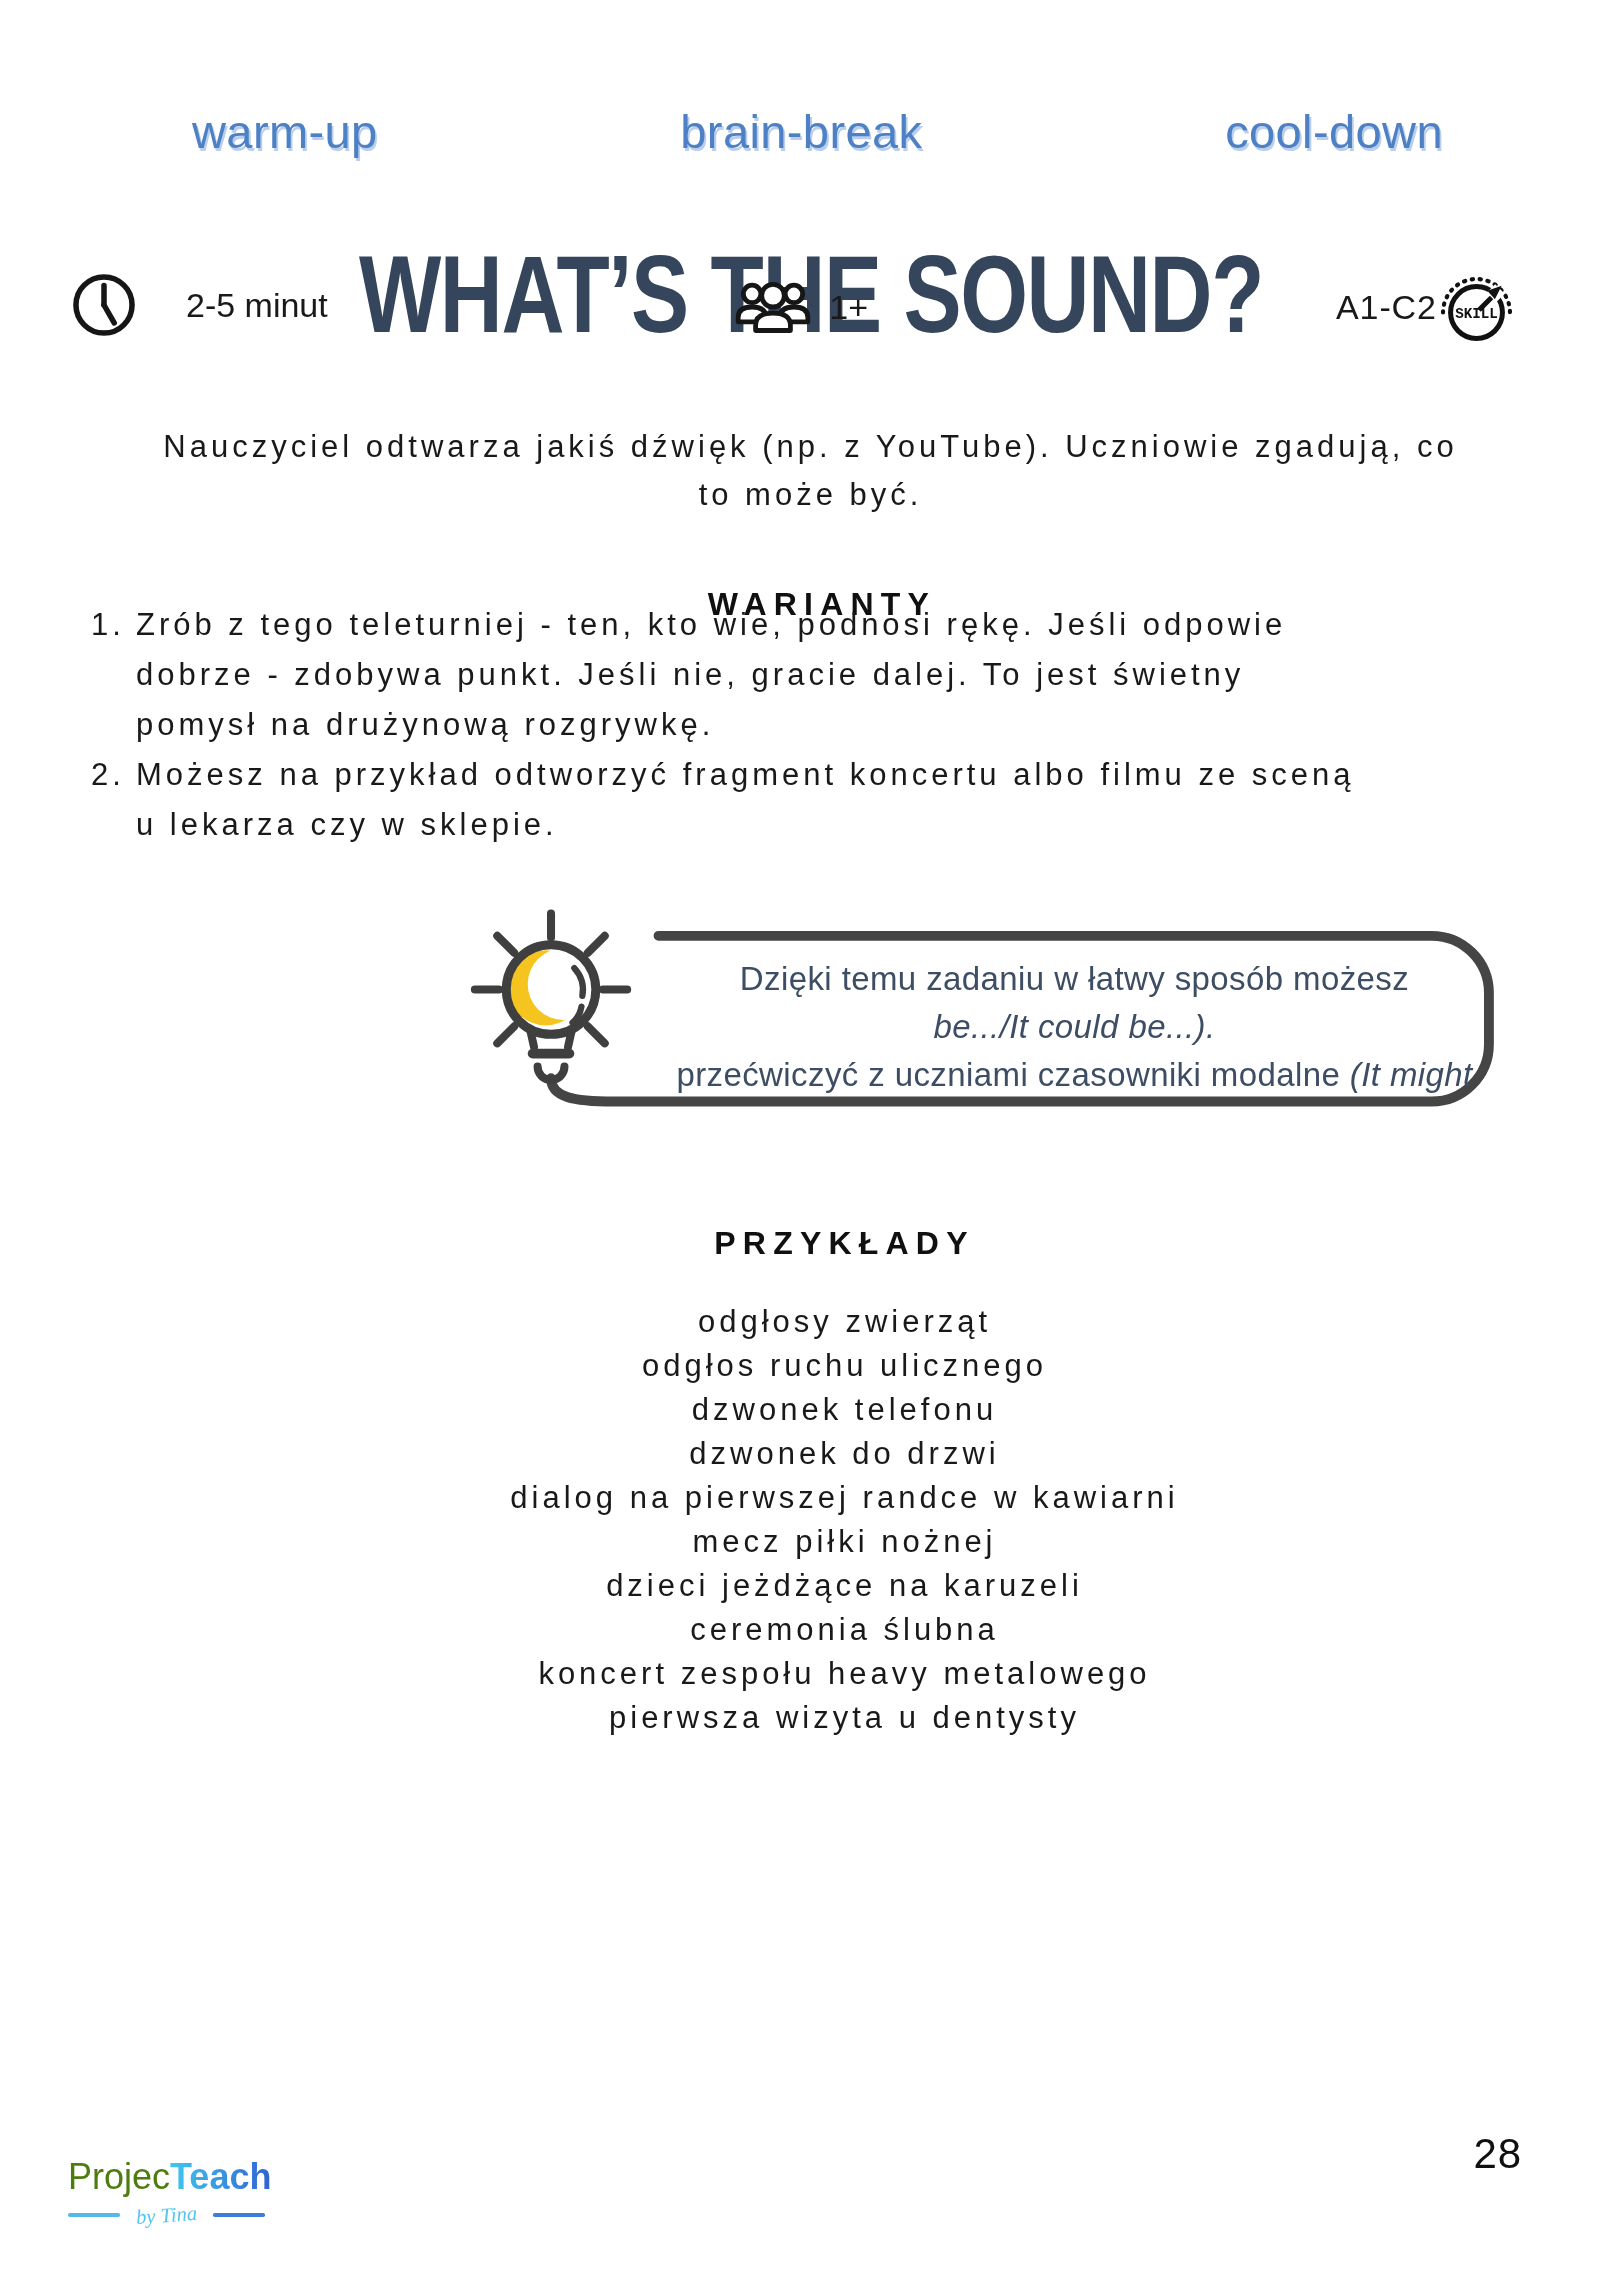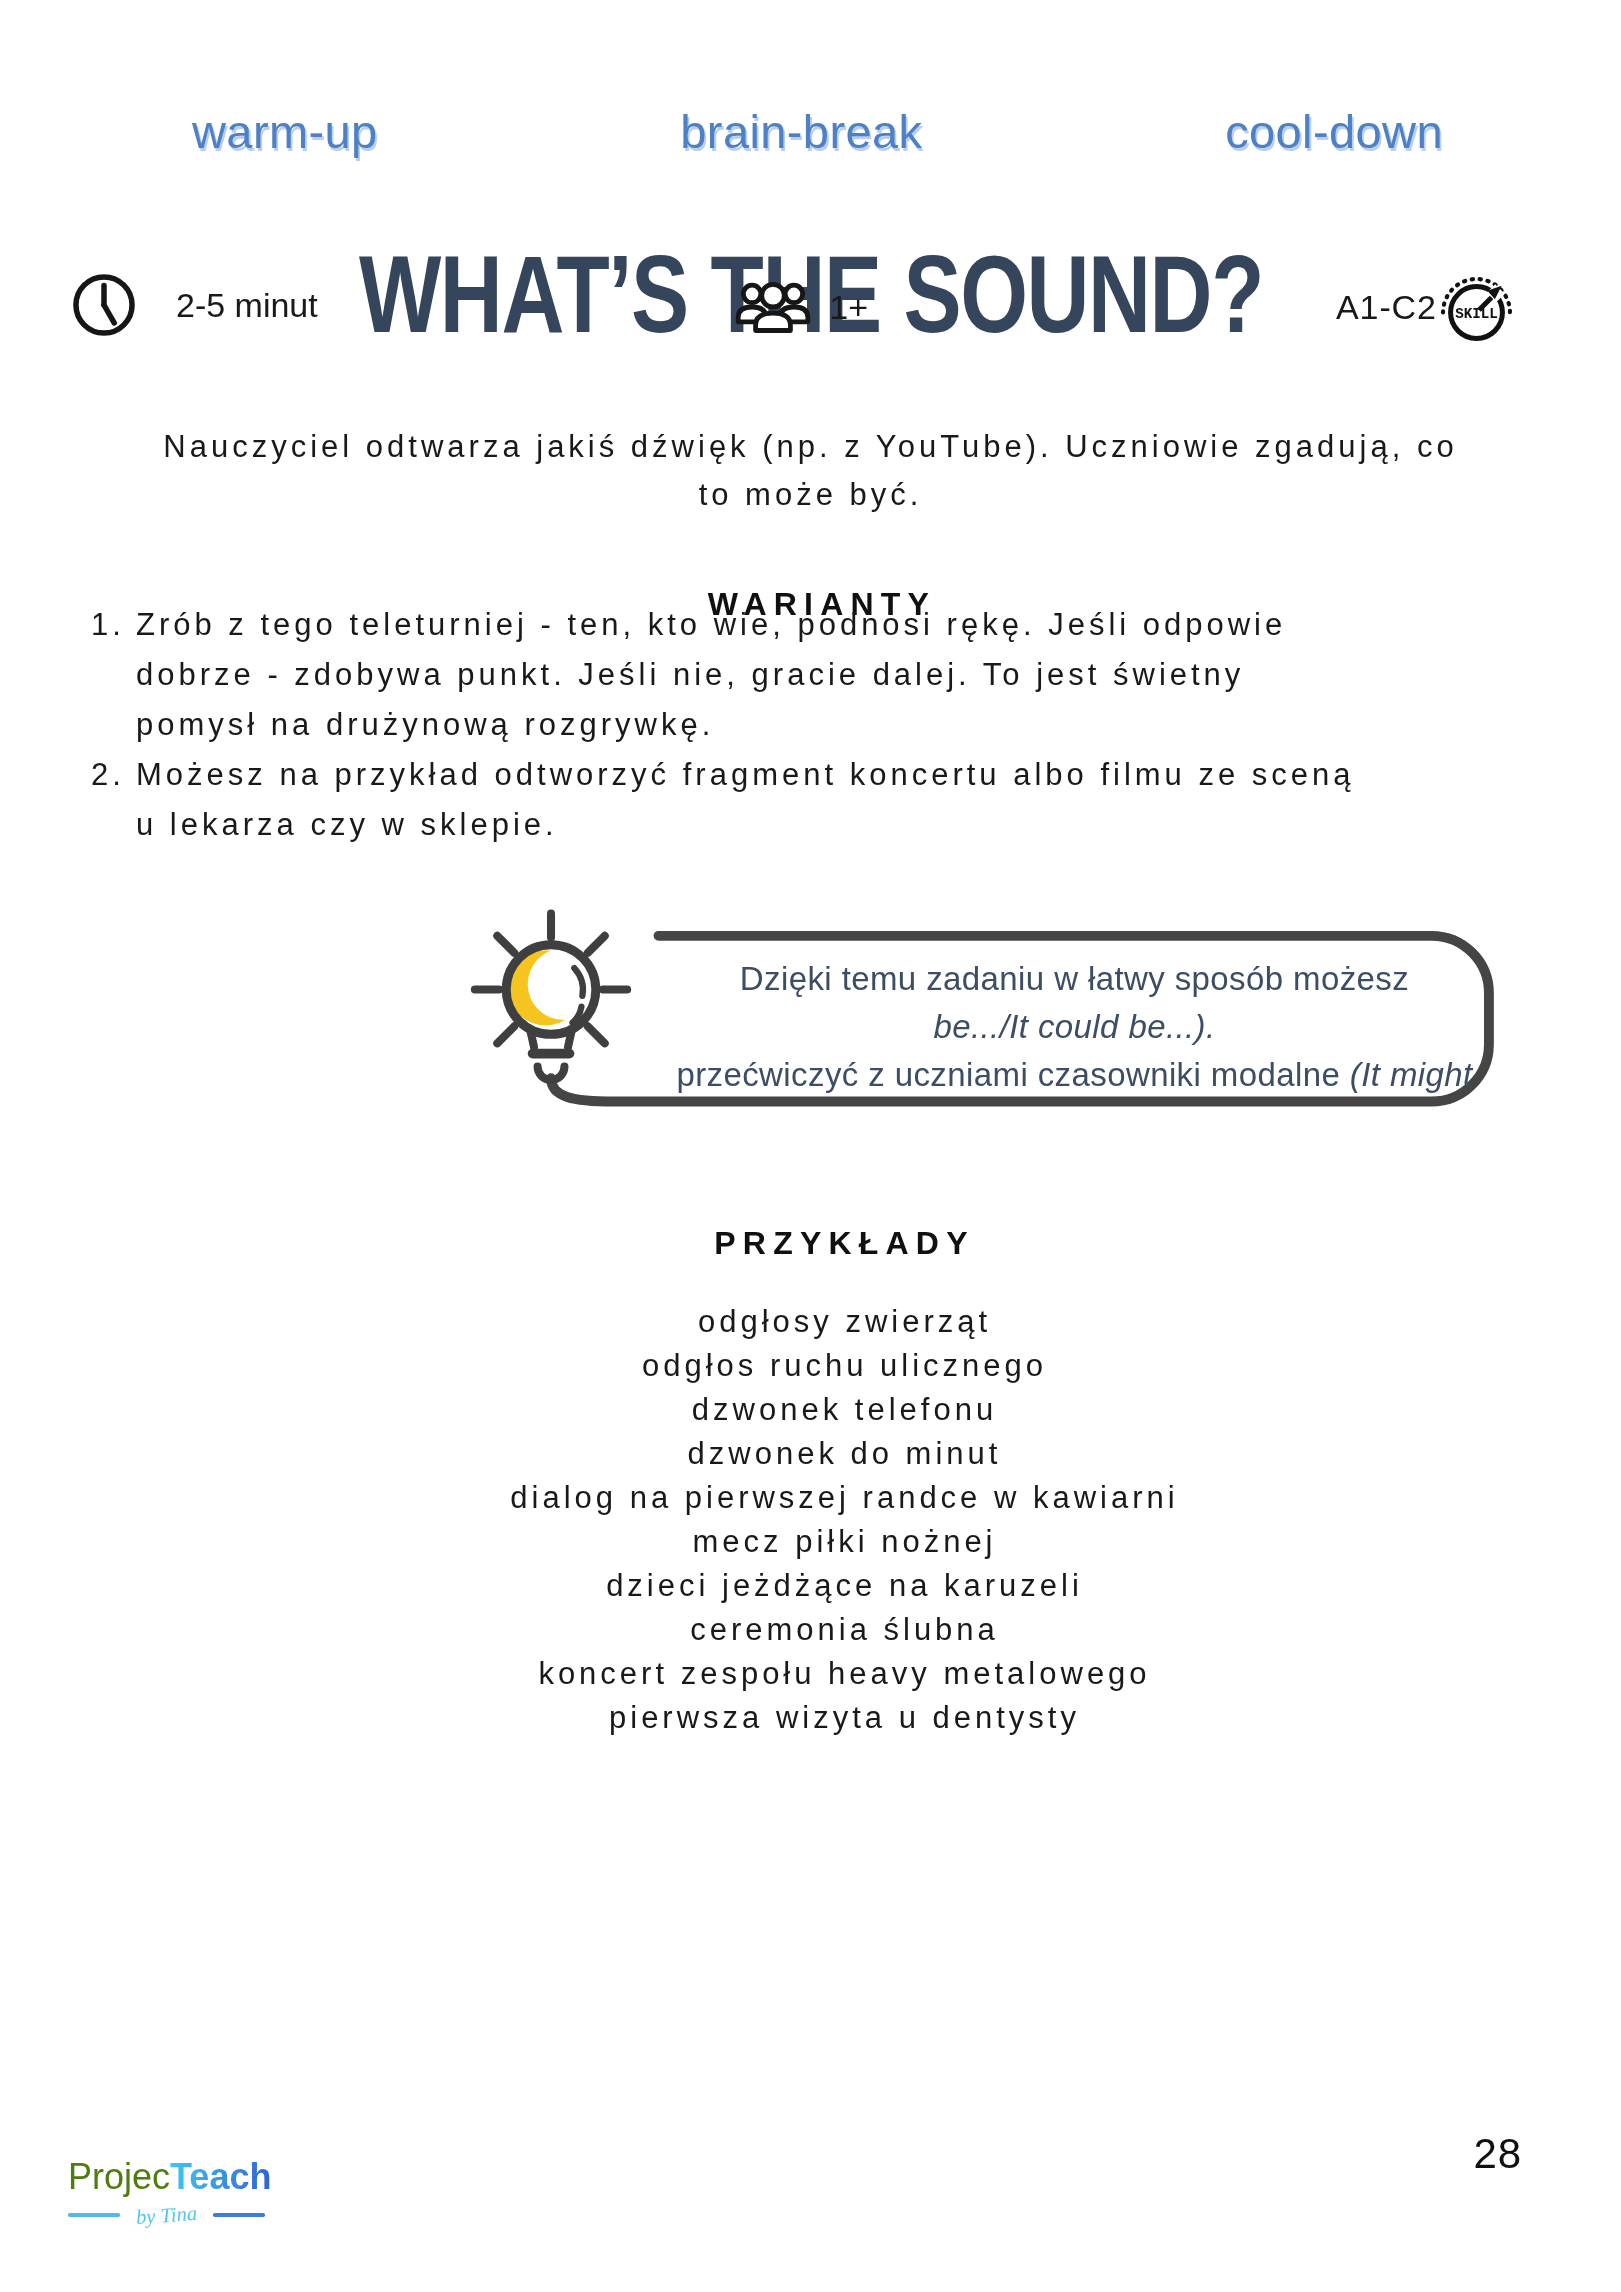--- a/index.html
+++ b/index.html
@@ -10,21 +10,21 @@
   
   .tags{position:absolute;top:104px;left:168px;width:1275px;display:flex;justify-content:space-between;}
   .tag{font-size:47px;font-weight:400;color:#4d80c4;text-shadow:1.8px 2.7px 0 #b9cfec;letter-spacing:0.4px;margin-left:24px;}
   
   .title{position:absolute;top:167px;left:0;width:100%;text-align:center;font-weight:700;
     font-size:109px;line-height:1.0;color:#35465c;letter-spacing:-1.8px;white-space:nowrap;}
   .title>span{display:inline-block;transform:scaleX(0.8);transform-origin:center;}
   
   .meta-row{position:absolute;top:265px;left:0;width:100%;height:82px;font-size:34px;color:#191919;}
   .meta-item{position:absolute;display:flex;align-items:center;}
-  .meta-duration{left:70px;top:5.4px;height:70px;gap:38px;}
+  .meta-duration{left:70px;top:5.4px;height:70px;gap:48px;}
   .meta-players{left:731px;top:14.3px;height:56px;gap:14.3px;}
   .meta-level{left:1336px;top:21.5px;height:41px;letter-spacing:0.9px;}
   .skill-badge{position:absolute;left:1438px;top:3.6px;}
   
   .intro{position:absolute;top:423px;left:0;width:100%;text-align:center;
     font-size:31px;letter-spacing:4px;line-height:48px;}
   
   .heading{position:absolute;left:0;width:100%;text-align:center;font-size:32px;font-weight:700;
     letter-spacing:7.2px;color:#101010;}
   #h-warianty{top:559px;text-indent:23px;}
@@ -150,21 +150,21 @@
       <div class="tip-line"><span>Dzięki temu zadaniu w łatwy sposób możesz</span></div>
       <div class="tip-line"><i>be.../It could be...).</i></div>
       <div class="tip-line"><span>przećwiczyć z uczniami czasowniki modalne </span><i>(It might</i></div>
     </div>
 
   <h2 class="heading" id="h-przyklady">PRZYKŁADY</h2>
   <div id="examples">
       <div class="example">odgłosy zwierząt</div>
       <div class="example">odgłos ruchu ulicznego</div>
       <div class="example">dzwonek telefonu</div>
-      <div class="example">dzwonek do minut</div>
+      <div class="example">dzwonek do drzwi</div>
       <div class="example">dialog na pierwszej randce w kawiarni</div>
       <div class="example">mecz piłki nożnej</div>
       <div class="example">dzieci jeżdżące na karuzeli</div>
       <div class="example">ceremonia ślubna</div>
       <div class="example">koncert zespołu heavy metalowego</div>
       <div class="example">pierwsza wizyta u dentysty</div>
     </div>
 
   <div class="footer-logo">
     <div class="logo-main">

